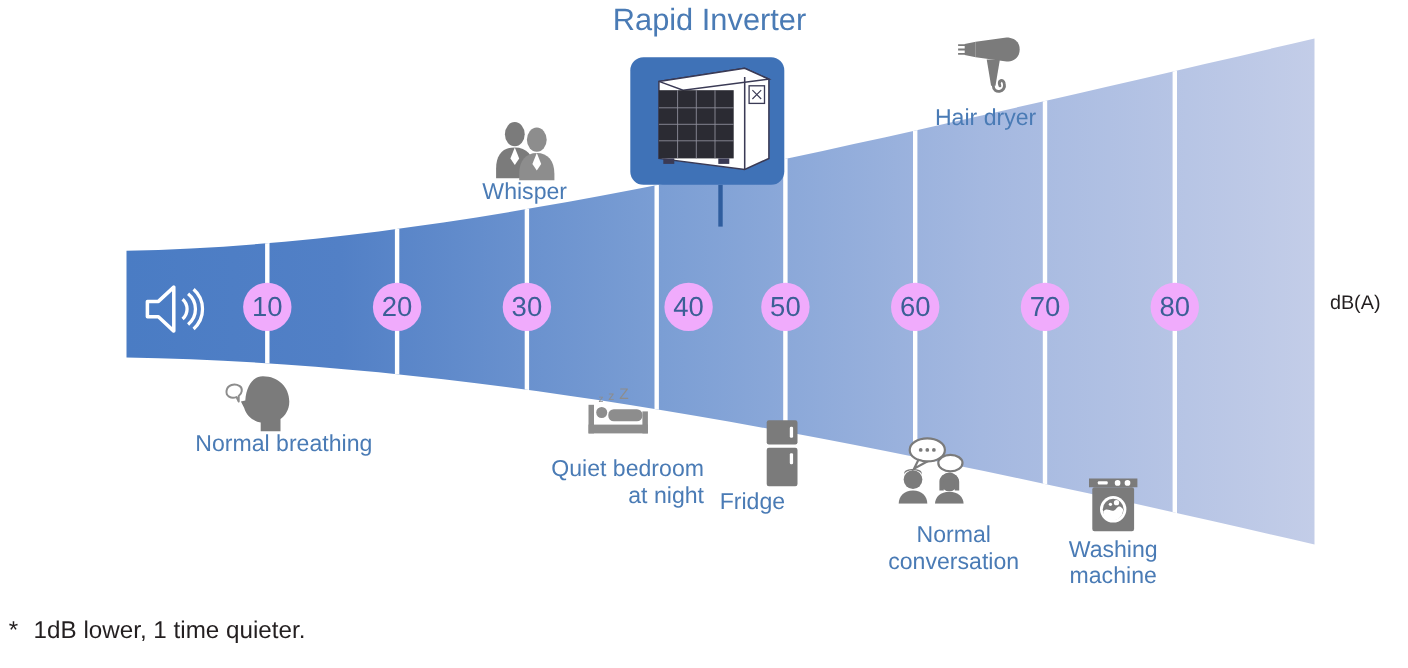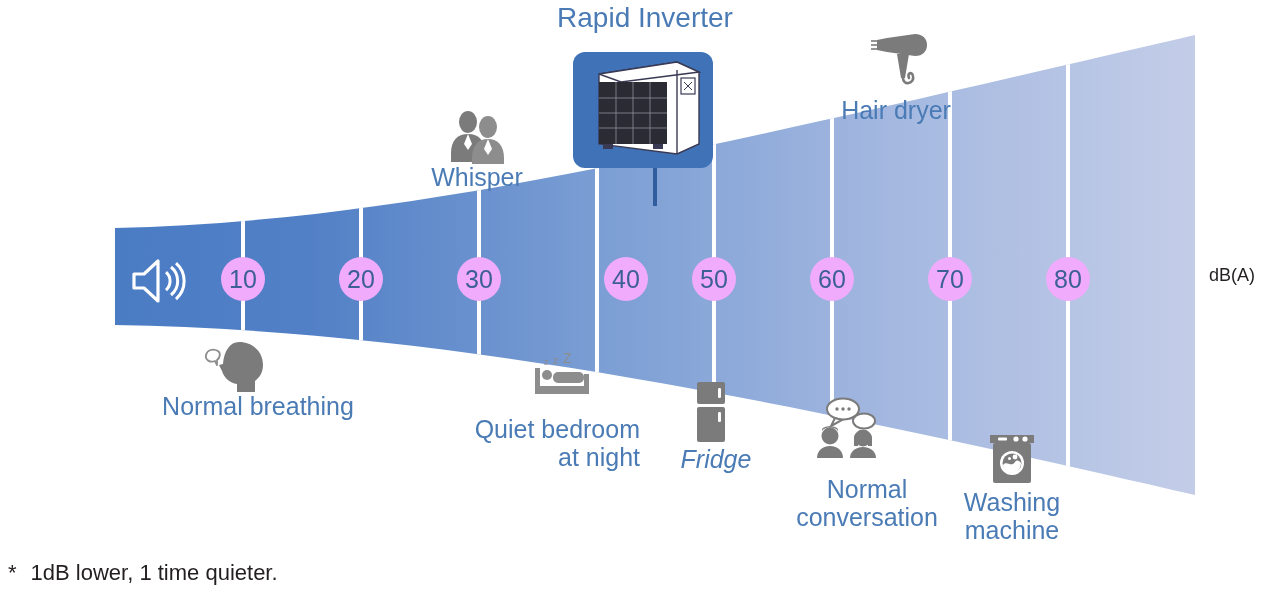--- a/index.html
+++ b/index.html
@@ -35,21 +35,21 @@
     font-size: 25px;
     line-height: 44px;
     text-align: center;
     letter-spacing: 0px;
     font-family: "Liberation Sans", sans-serif;
   }
   
   .label {
     position: absolute;
     color: #4a7bb5;
-    font-size: 25px;
+    font-size: 21px;
     line-height: 1.12;
     font-family: "Liberation Sans", sans-serif;
     white-space: pre-line;
   }
   .label.center { text-align: center; transform: translateX(-50%); }
   .label.right  { text-align: right; }
   .title-label {
     position: absolute;
     color: #4a7bb5;
     font-size: 28px;
@@ -242,21 +242,21 @@
       <g fill="#7b7b7b">
         <rect x="6" y="1" width="28" height="22" rx="2"></rect>
         <rect x="6" y="26" width="28" height="35" rx="2"></rect>
       </g>
       <g fill="#ffffff">
         <rect x="27" y="7" width="3" height="10" rx="1.2"></rect>
         <rect x="27" y="31" width="3" height="10" rx="1.2"></rect>
       </g>
     </svg>
   </div>
-  <div class="label center" style="left:716px; top:445px;font-style:italic;">Fridge</div>
+  <div class="label center" style="left:684px; top:445px;">Fridge</div>
 
   <div class="icon" style="left:849px; top:396px;">
     <svg width="72" height="62" viewBox="0 0 72 62">
 
       <g fill="#ffffff" stroke="#7b7b7b" stroke-width="2">
         <ellipse cx="30" cy="13" rx="16" ry="10.5"></ellipse>
         <path d="M22,22 L18,30 L29,24 Z"></path>
       </g>
       <g fill="#7b7b7b">
         <circle cx="24" cy="13" r="1.7"></circle>

